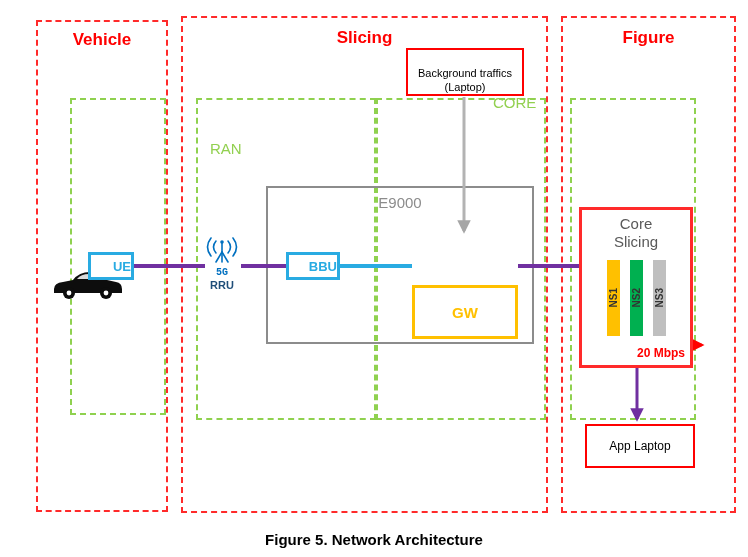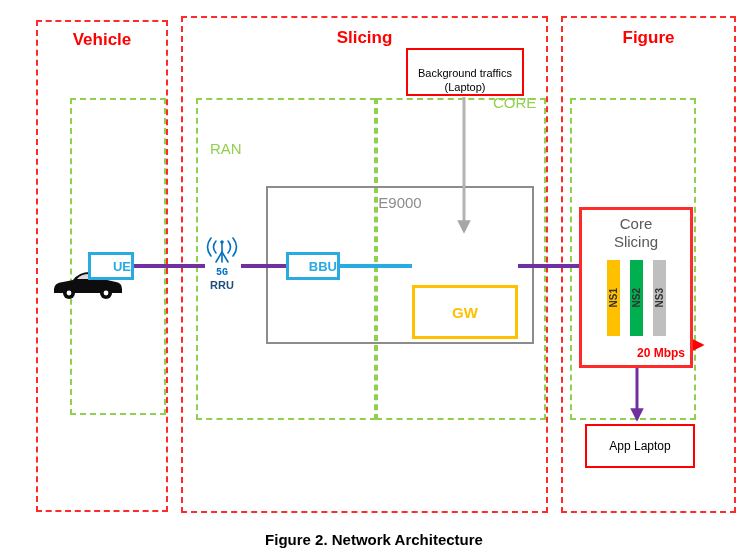--- a/index.html
+++ b/index.html
@@ -157,15 +157,15 @@
     </defs>
     <line x1="134" y1="266" x2="205" y2="266" stroke="#7030a0" stroke-width="4"></line>
     <line x1="241" y1="266" x2="286" y2="266" stroke="#7030a0" stroke-width="4"></line>
     <line x1="340" y1="266" x2="412" y2="266" stroke="#29abe2" stroke-width="4"></line>
     <line x1="518" y1="266" x2="579" y2="266" stroke="#7030a0" stroke-width="4"></line>
     <line x1="464" y1="97" x2="464" y2="231" stroke="#b3b3b3" stroke-width="3" marker-end="url(#m-gray)"></line>
     <line x1="581" y1="345" x2="702" y2="345" stroke="#ff0000" stroke-width="2.5" marker-end="url(#m-red)"></line>
     <line x1="637" y1="353" x2="637" y2="419" stroke="#7030a0" stroke-width="3" marker-start="url(#m-purple)" marker-end="url(#m-purple)"></line>
   </svg>
 
-  <div class="caption">Figure 2. Network Architecture</div>
+  <div class="caption">Figure 5. Network Architecture</div>
 
 </div>
 
 </body></html>

